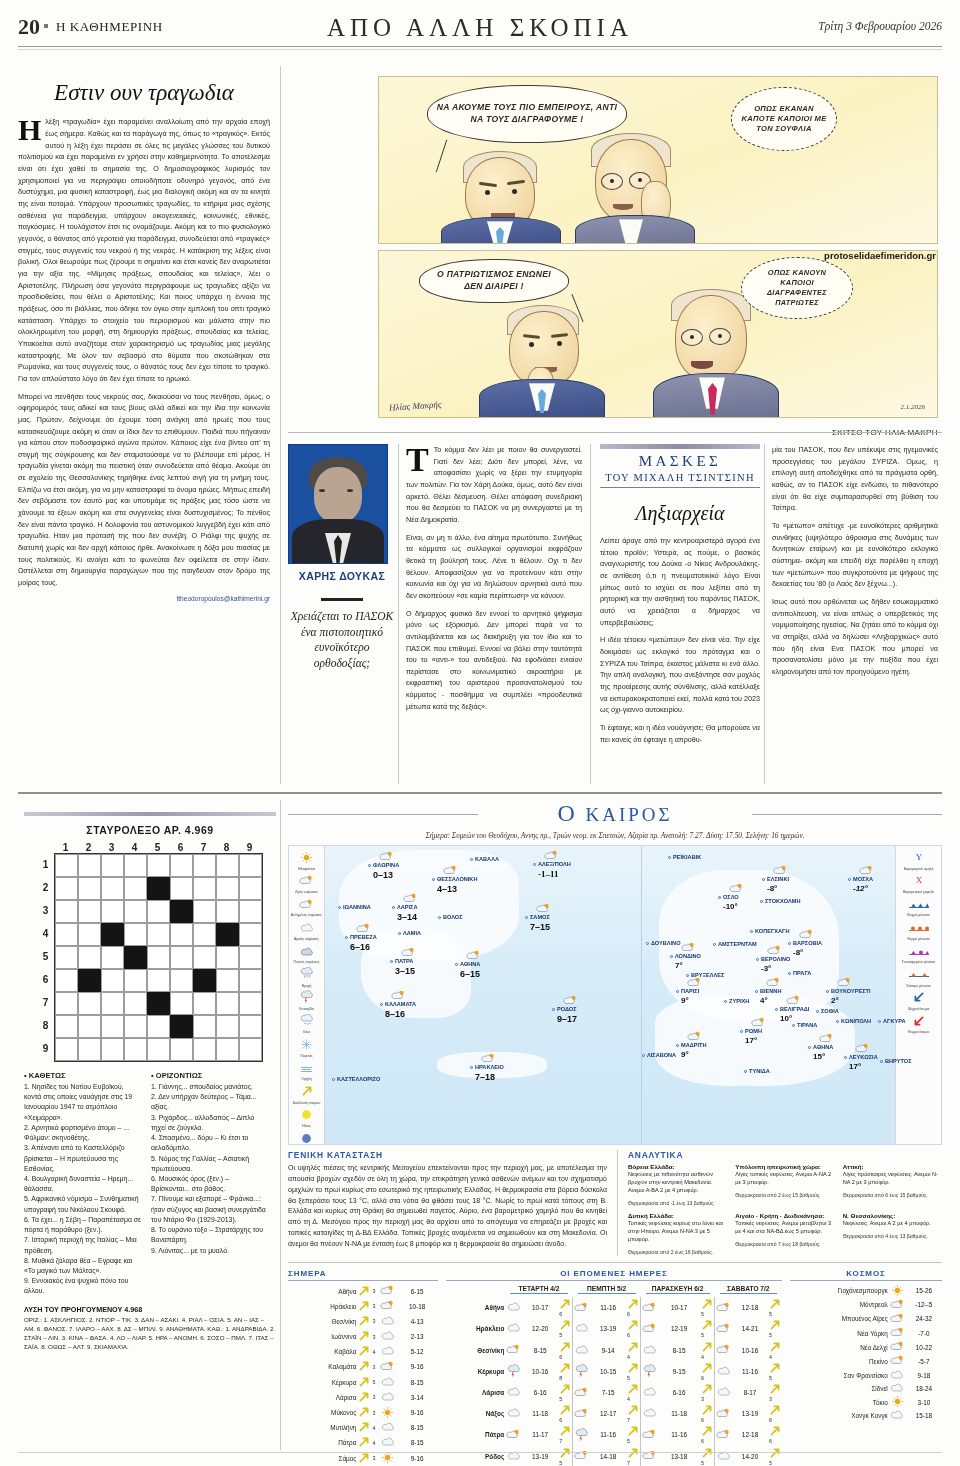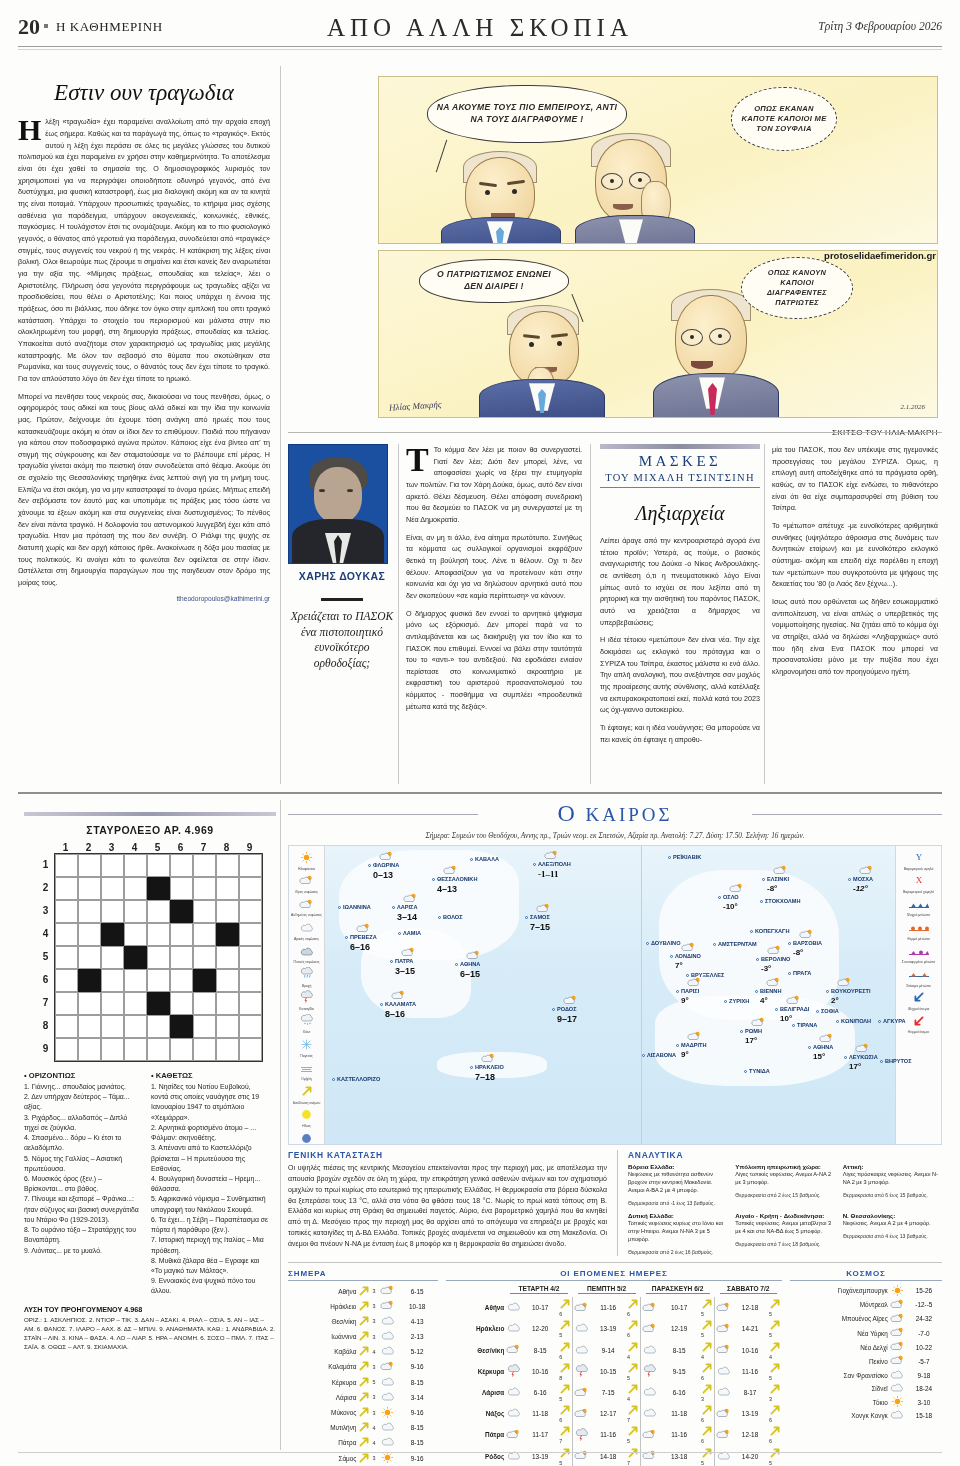--- a/index.html
+++ b/index.html
@@ -435,46 +435,46 @@
             <div class="xw-cell"></div>
             <div class="xw-cell"></div>
             <div class="xw-cell"></div>
             <div class="xw-cell"></div>
           </div>
       </div>
     </div>
   </div>
   <div class="clues">
     <div class="clue-col">
-      <div class="clue-head">ΟΡΙΖΟΝΤΙΩΣ</div>
-      <div id="across-list">
-          <div>1. Γιάννης... σπουδαίος μανιάτος.</div>
-          <div>2. Δεν υπήρχαν δεύτερος – Τάμα... αξίας.</div>
-          <div>3. Ριχάρδος... αλλοδαπός – Διπλό τηχεί σε ζούγκλα.</div>
-          <div>4. Σπασμένο... δόρυ – Κι έτσι το αελαδόμπλο.</div>
-          <div>5. Νόμος της Γαλλίας – Ασιατική πρωτεύουσα.</div>
-          <div>6. Μουσικός όρος (ξεν.) – Βρίσκονται... στο βάθος.</div>
-          <div>7. Πίνουμε και εξαπορέ – Φράνκα...: ήταν σύζυγος και βασική συνεργάτιδα του Ντάριο Φο (1929-2013).</div>
-          <div>8. Το ουράνιο τόξο – Στρατάρχης του Βοναπάρτη.</div>
-          <div>9. Λιόνιτας... με το μυαλό.</div>
-        </div>
-    </div>
-    <div class="clue-col">
       <div id="down-list-top"></div>
       <div class="clue-head">ΚΑΘΕΤΩΣ</div>
       <div id="down-list">
           <div>1. Νησίδες του Νοτίου Ευβοϊκού, κοντά στις οποίες ναυάγησε στις 19 Ιανουαρίου 1947 το ατμόπλοιο «Χειμάρρα».</div>
           <div>2. Αρνητικά φορτισμένο άτομο – ... Φόλμαν: σκηνοθέτης.</div>
           <div>3. Απέναντι από το Καστελλόριζο βρίσκεται – Η πρωτεύουσα της Εσθονίας.</div>
           <div>4. Βουλγαρική δυναστεία – Ηρεμη... θάλασσα.</div>
           <div>5. Αφρικανικό νόμισμα – Συνθηματική υπογραφή του Νικόλαου Σκουφά.</div>
           <div>6. Τα έχει... η Σέβη – Παραπέτασμα σε πόρτα ή παράθυρο (ξεν.).</div>
           <div>7. Ιστορική περιοχή της Ιταλίας – Μια πρόθεση.</div>
           <div>8. Μυθικά ζάλαρα θέα – Εγραφε και «Το μαγικό των Μάλτας».</div>
           <div>9. Εννοιακός ένα ψυχικό πόνο του άλλου.</div>
+        </div>
+    </div>
+    <div class="clue-col">
+      <div class="clue-head">ΟΡΙΖΟΝΤΙΩΣ</div>
+      <div id="across-list">
+          <div>1. Γιάννης... σπουδαίος μανιάτος.</div>
+          <div>2. Δεν υπήρχαν δεύτερος – Τάμα... αξίας.</div>
+          <div>3. Ριχάρδος... αλλοδαπός – Διπλό τηχεί σε ζούγκλα.</div>
+          <div>4. Σπασμένο... δόρυ – Κι έτσι το αελαδόμπλο.</div>
+          <div>5. Νόμος της Γαλλίας – Ασιατική πρωτεύουσα.</div>
+          <div>6. Μουσικός όρος (ξεν.) – Βρίσκονται... στο βάθος.</div>
+          <div>7. Πίνουμε και εξαπορέ – Φράνκα...: ήταν σύζυγος και βασική συνεργάτιδα του Ντάριο Φο (1929-2013).</div>
+          <div>8. Το ουράνιο τόξο – Στρατάρχης του Βοναπάρτη.</div>
+          <div>9. Λιόνιτας... με το μυαλό.</div>
         </div>
     </div>
   </div>
   <div class="solution">
     <span class="sol-title">ΛΥΣΗ ΤΟΥ ΠΡΟΗΓΟΥΜΕΝΟΥ 4.968</span>
     <span>ΟΡΙΖ.: 1. ΑΣΚΛΗΠΙΟΣ. 2. ΝΤΙΟΡ – ΤΙΚ. 3. ΔΑΝ – ΑΣΑΚΙ. 4. ΡΙΑΛ – ΟΣΙΑ. 5. ΑΝ – ΙΑΣ – ΑΜ. 6. ΦΑΝΟΣ. 7. ΙΛΑΡΟ – ΑΑΧ. 8. ΔΣ – ΜΠΙΛΙ. 9. ΑΝΑΘΗΜΑΤΑ. ΚΑΘ.: 1. ΑΝΔΡΑΒΙΔΑ. 2. ΣΤΑΪΝ – ΛΙΝ. 3. ΚΙΝΑ – ΦΑΣΑ. 4. ΛΟ – ΛΙΑΡ. 5. ΗΡΑ – ΑΝΟΜΗ. 6. ΣΟΣΟ – ΠΜΛ. 7. ΙΤΑΣ – ΣΑΪΑ. 8. ΟΘΩΣ – ΑΛΤ. 9. ΣΚΙΑΜΑΧΙΑ.</span>
   </div>
 </div>
 <div class="vrule" style="left:280px; top:800px; height:650px;"></div>
 

